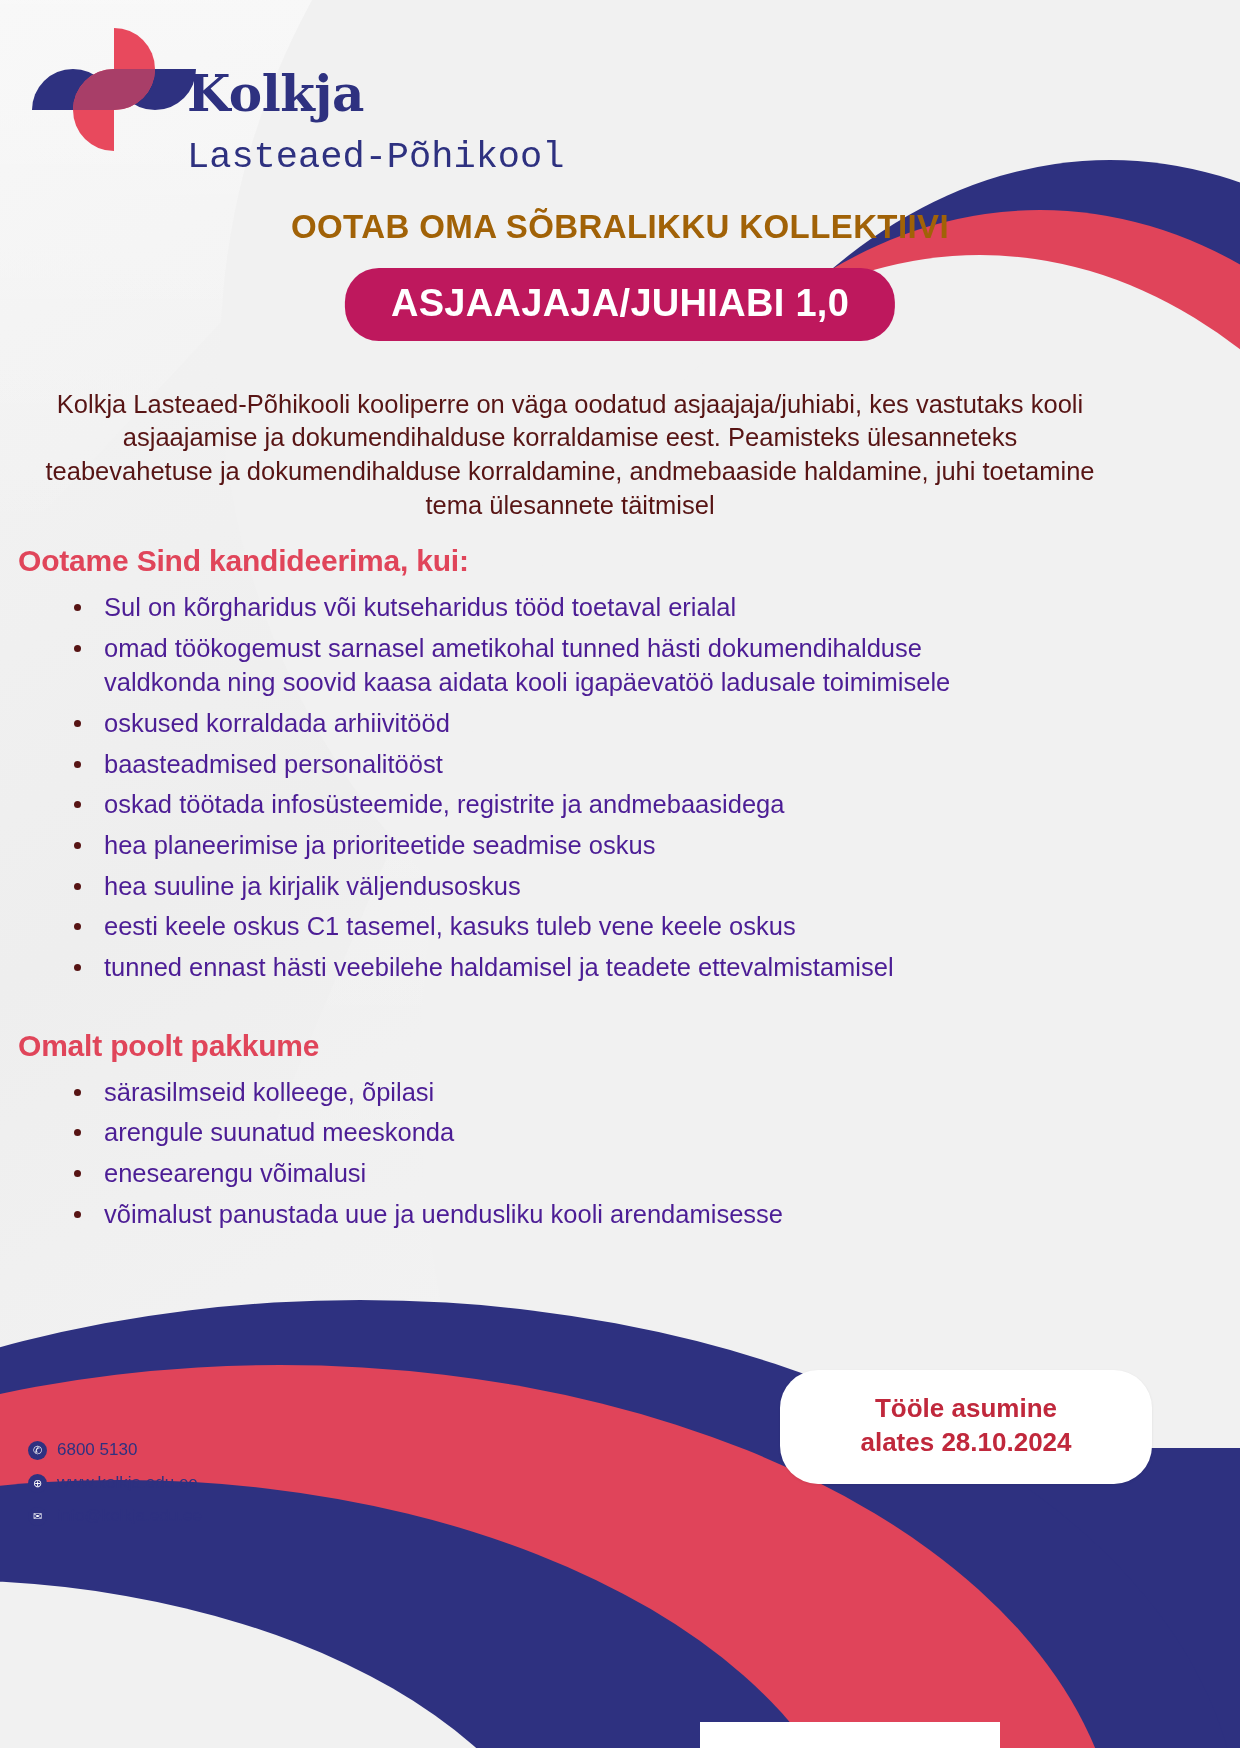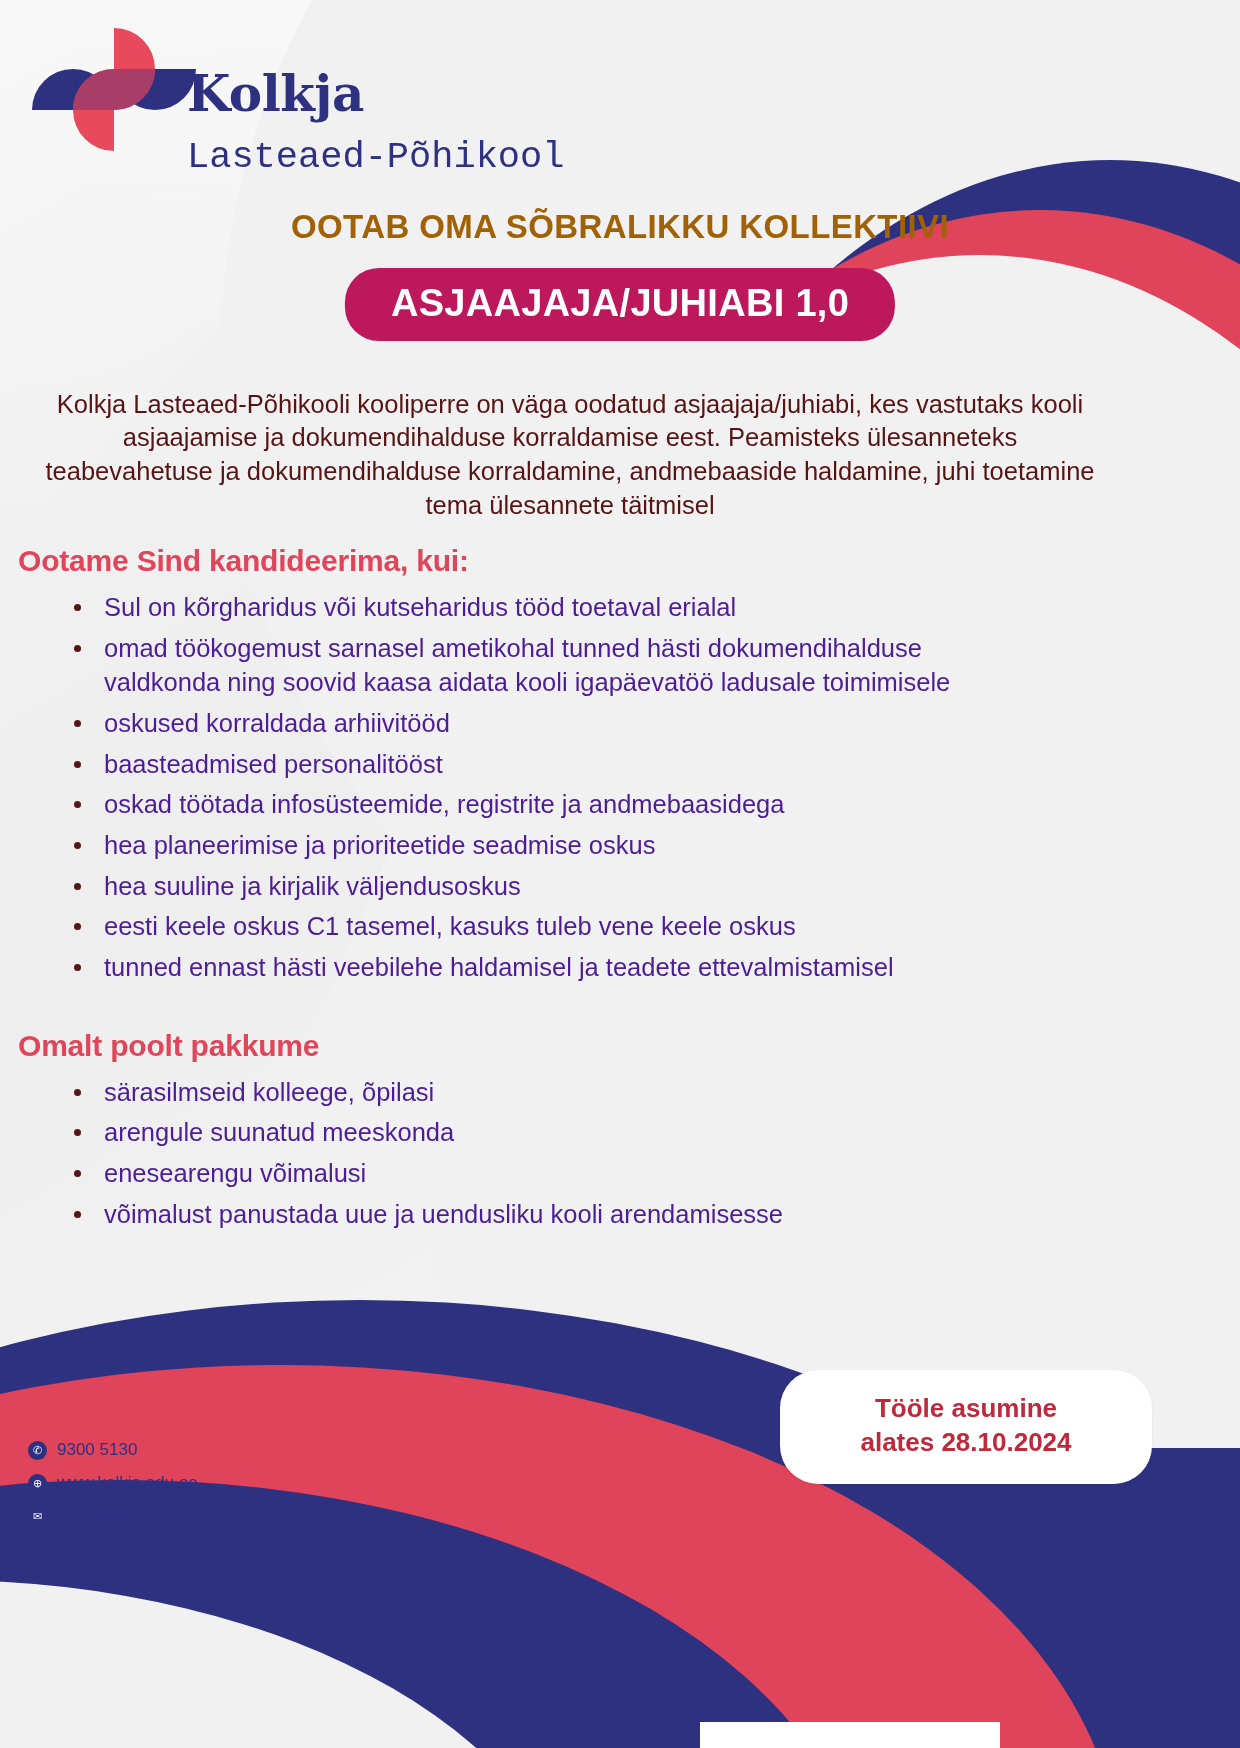--- a/index.html
+++ b/index.html
@@ -367,21 +367,21 @@
 
 
   <div class="start-pill">
     <div>Tööle asumine</div>
     <div>alates 28.10.2024</div>
   </div>
 
   <div class="contacts" id="contacts">
       <div class="crow">
         <span class="cicon">✆</span>
-        <span>9300 5130</span>
+        <span>6800 5130</span>
       </div>
       <div class="crow">
         <span class="cicon">⊕</span>
         <span>www.kolkja.edu.ee</span>
       </div>
       <div class="crow">
         <span class="cicon">✉</span>
         <span>info@kolkja.edu.ee</span>
       </div>
     </div>

